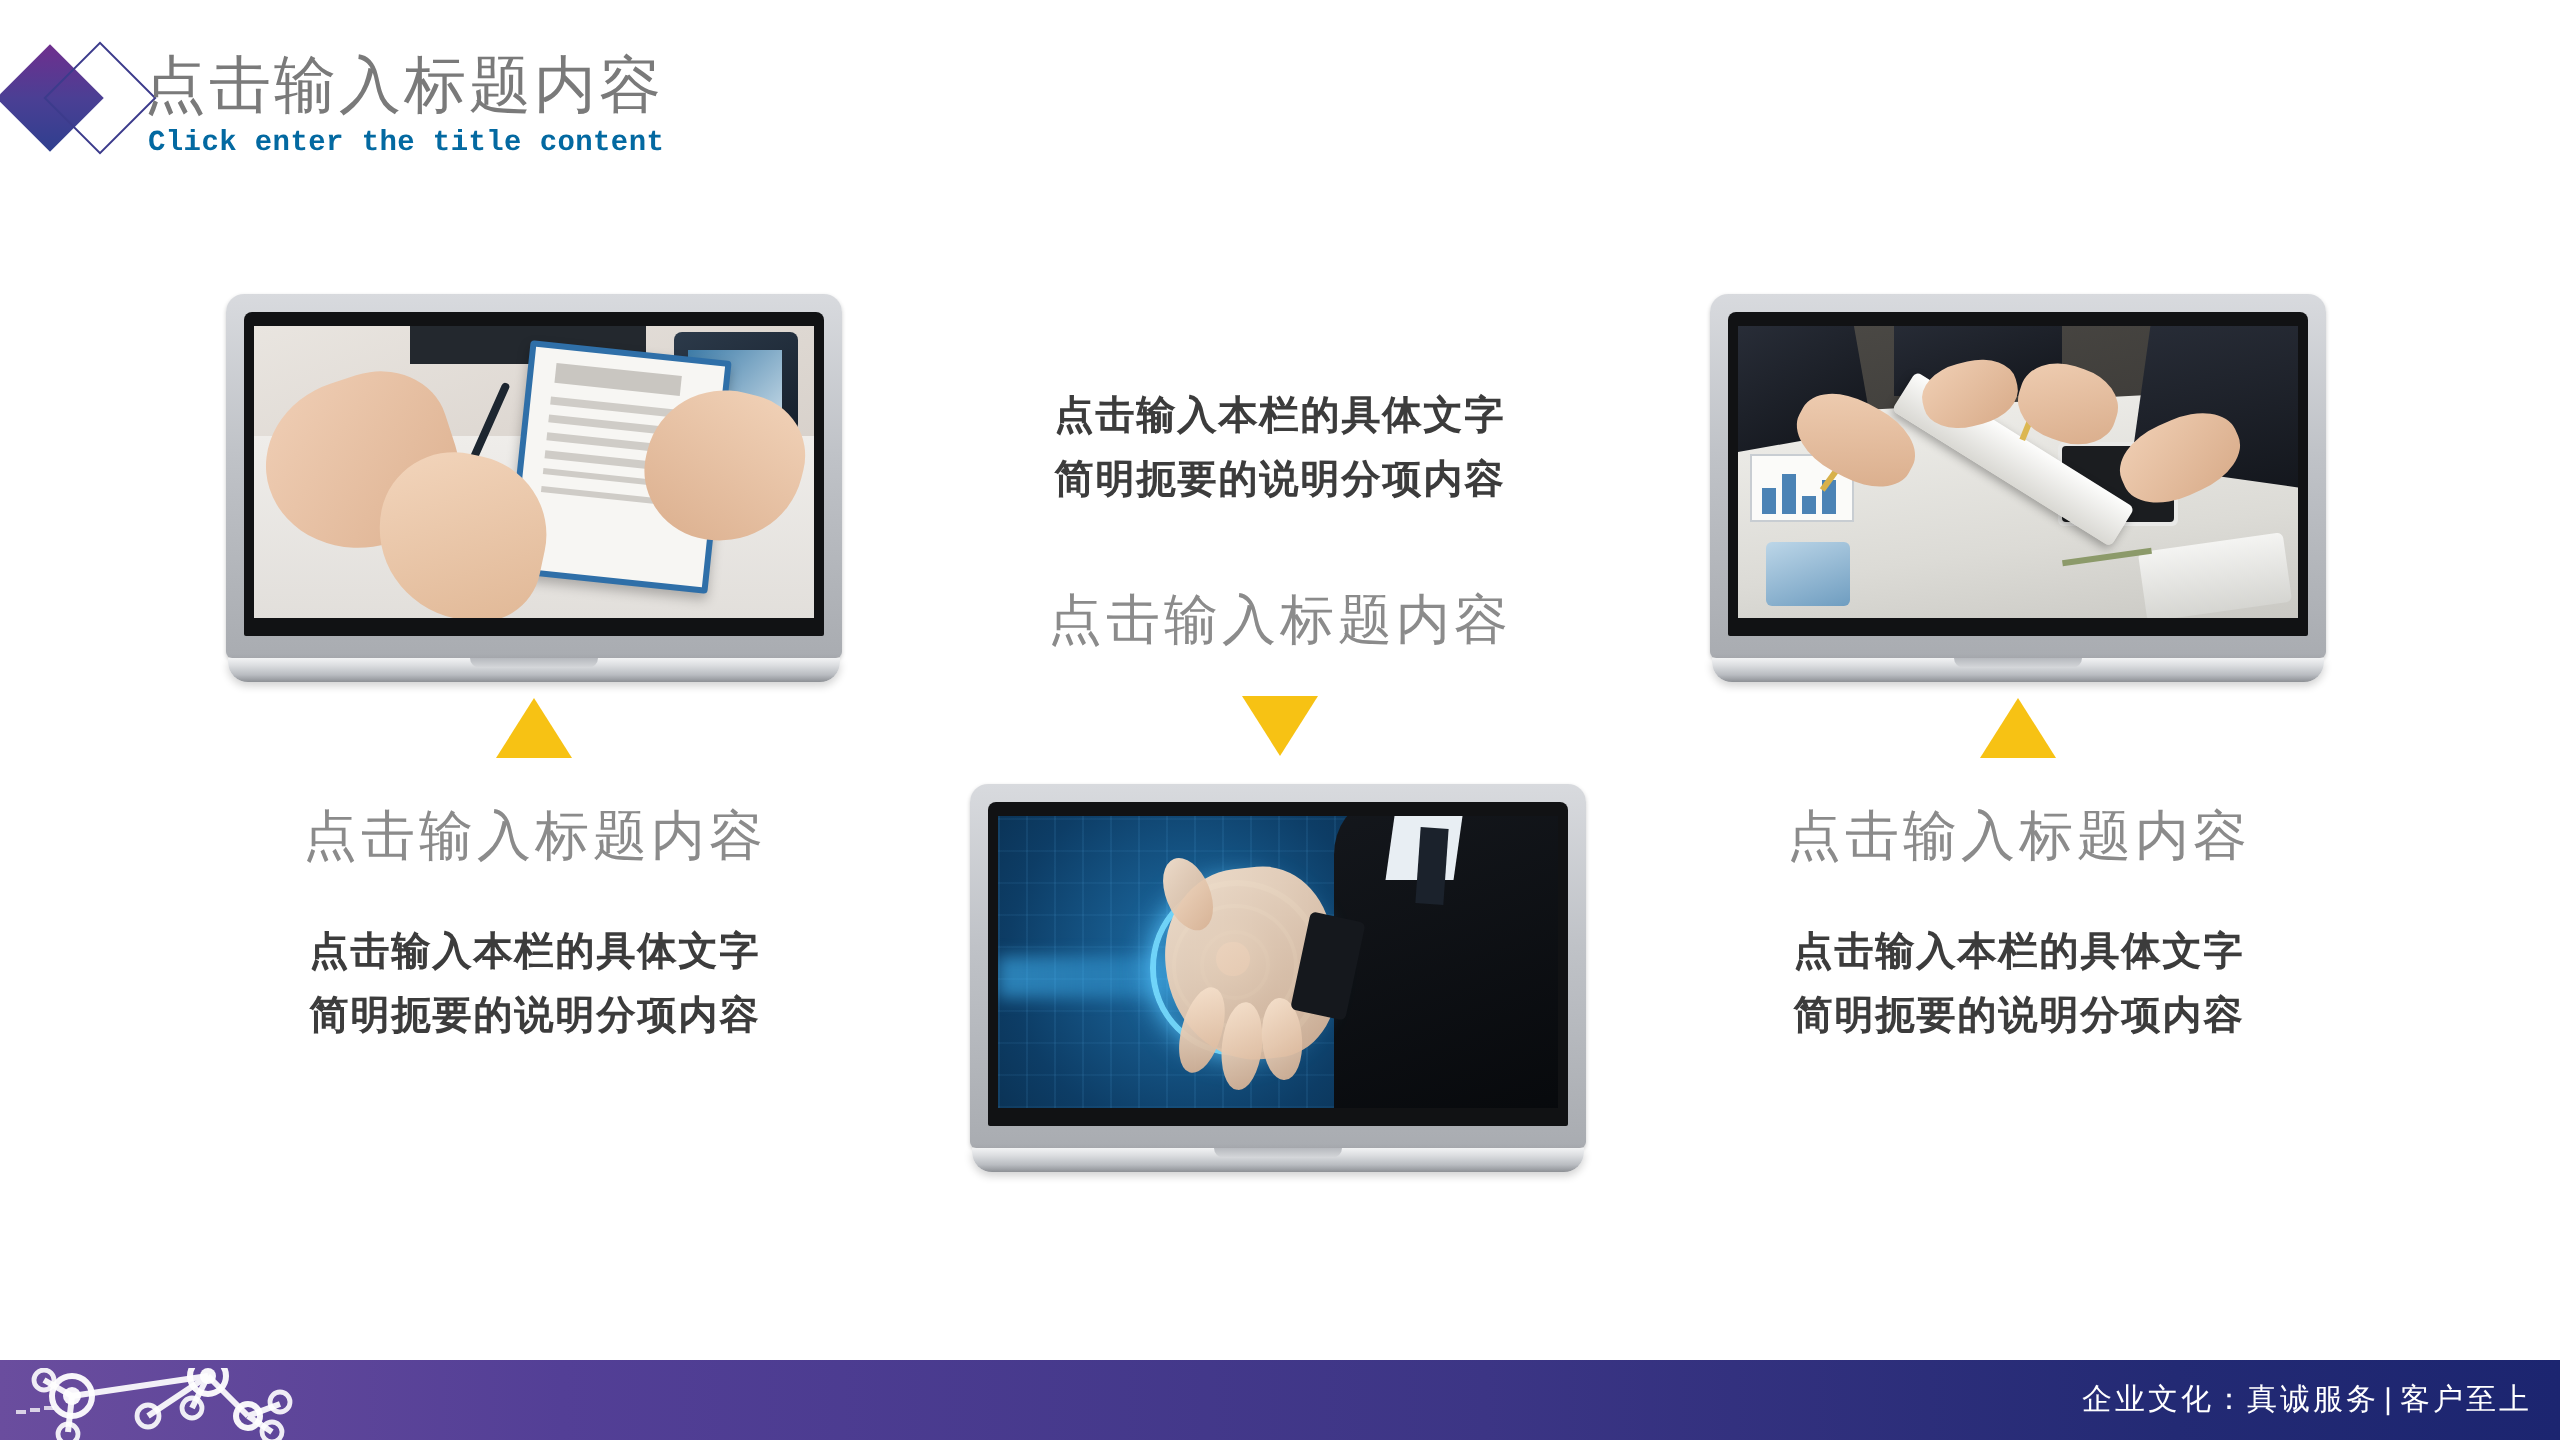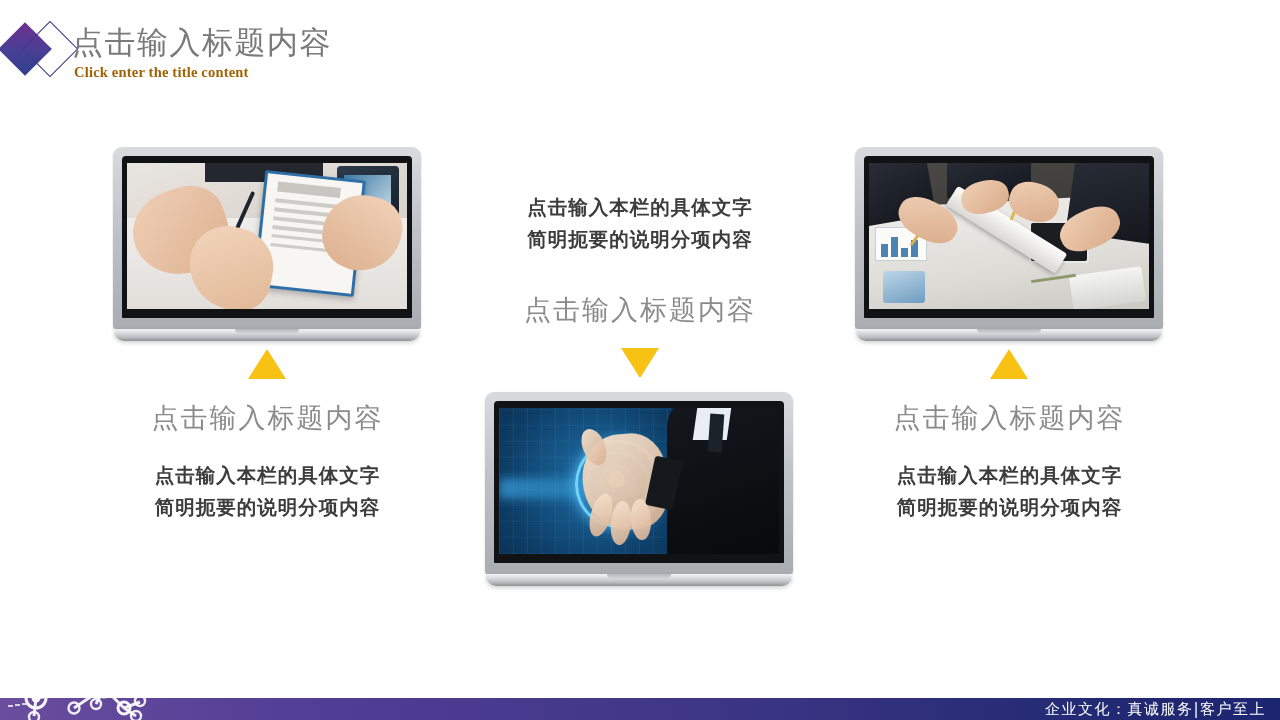--- a/index.html
+++ b/index.html
@@ -46,24 +46,24 @@
     left: 72px; top: 22px;
     font-size: 31px;
     color: #7a7a7a;
     letter-spacing: 1.5px;
     font-weight: 400;
     white-space: nowrap;
   }
   .header-subtitle {
     position: absolute;
     left: 74px; top: 64px;
-    font-family: Liberation Serif, serif;
+    font-family: Liberation Mono, monospace;
     font-size: 14.5px;
     font-weight: bold;
-    color: #a16207;
+    color: #0369a1;
     letter-spacing: 0.2px;
     white-space: nowrap;
   }
 
   
   .laptop {
     position: absolute;
   }
   .laptop-lid {
     position: relative;
@@ -197,22 +197,23 @@
     line-height: 1.62;
     letter-spacing: 1px;
     white-space: nowrap;
     font-weight: 600;
   }
 
   
   .footer-bar {
     position: absolute;
     left: 0; bottom: 0;
-    width: 1280px; height: 22px;
+    width: 1280px; height: 40px;
     background: linear-gradient(90deg, #6a4d9e 0%, #533f96 22%, #3c3585 58%, #232a74 85%, #1c2570 100%);
+    font-family: Liberation Mono, monospace;
   }
   .footer-text {
     position: absolute;
     right: 14px; top: 50%;
     transform: translateY(-50%);
     color: #ffffff;
     font-size: 15px;
     letter-spacing: 1.5px;
     white-space: nowrap;
   }

